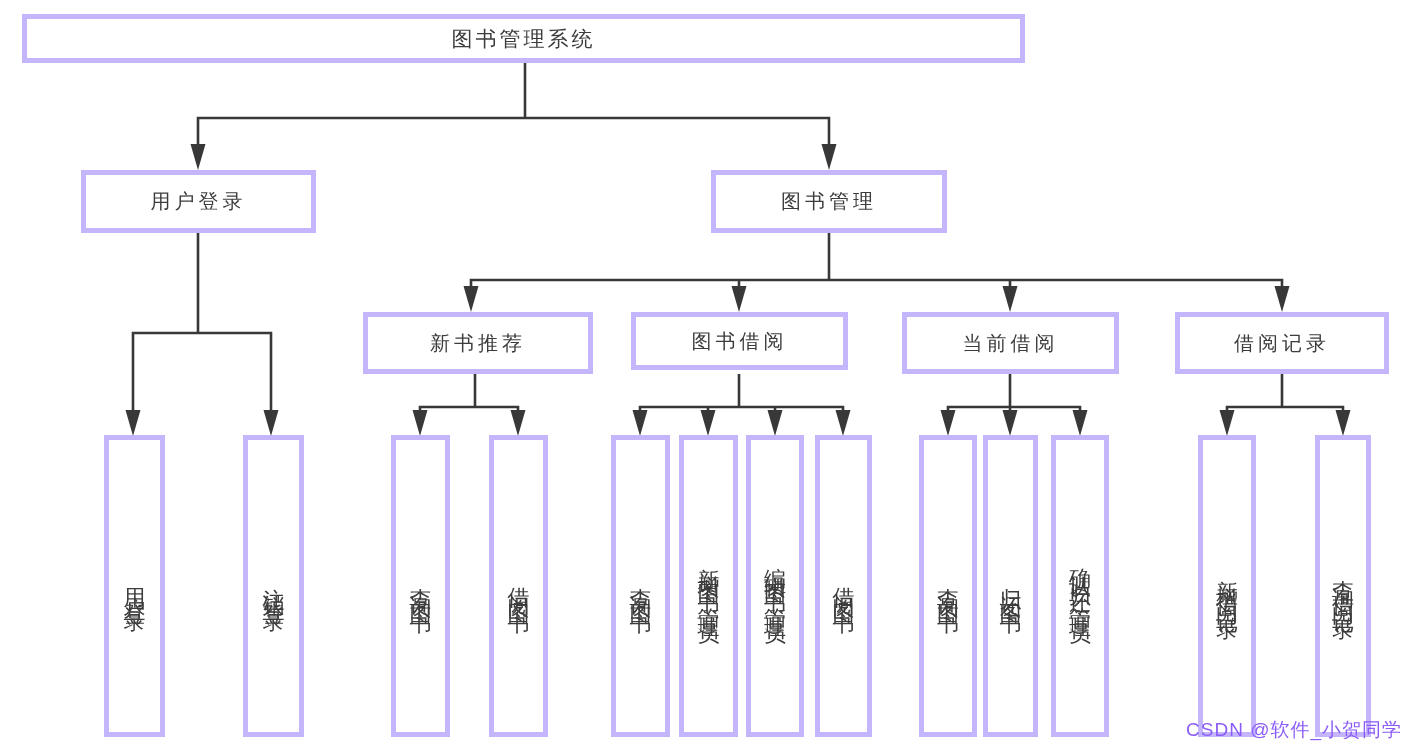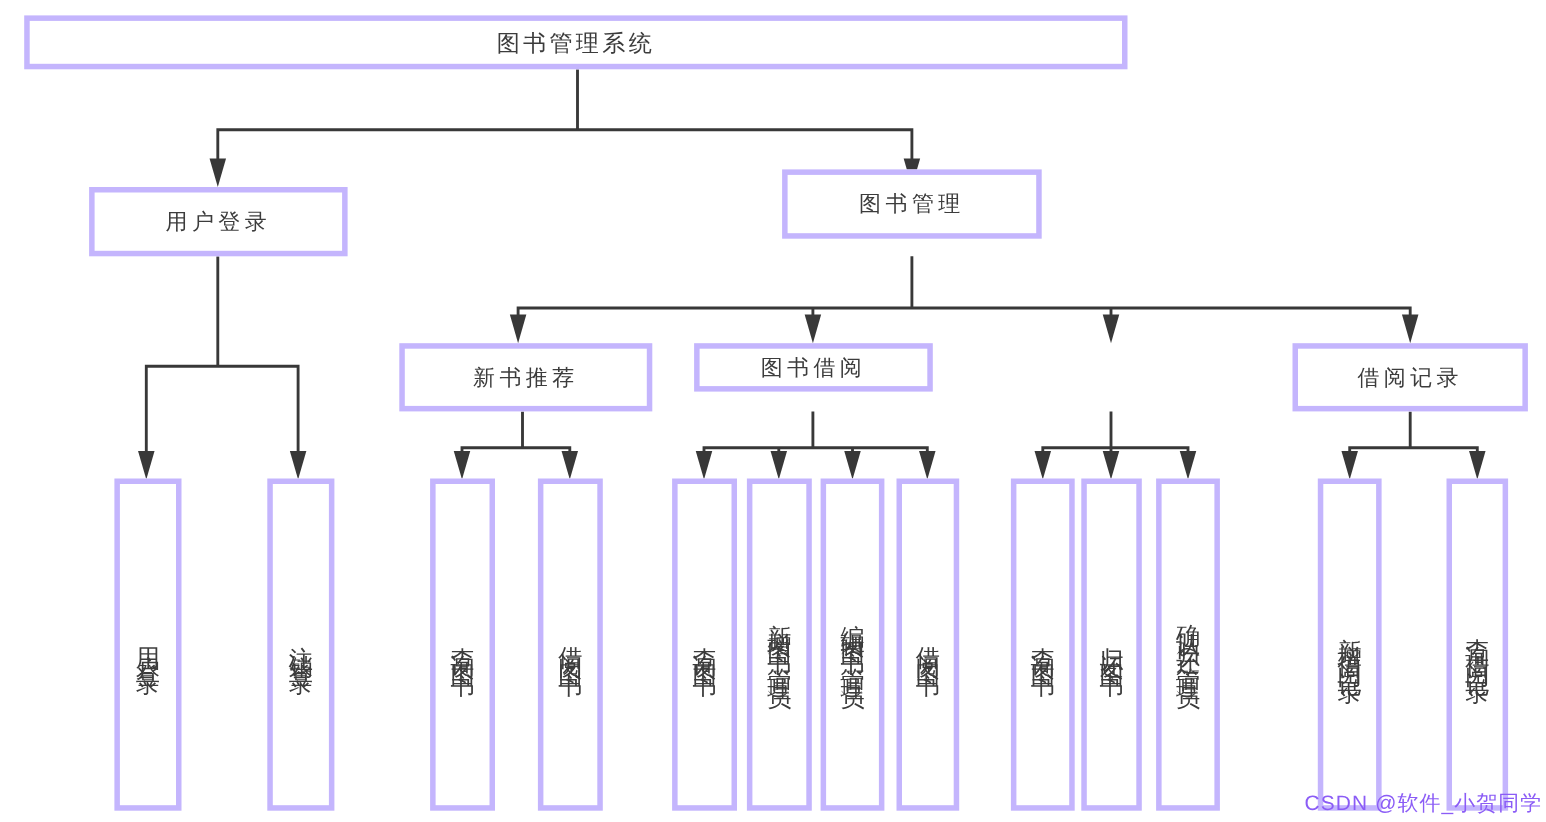--- a/index.html
+++ b/index.html
@@ -80,24 +80,25 @@
       <polygon points="1002.5,410 1017.5,410 1010,436"></polygon>
       <polygon points="1072.5,410 1087.5,410 1080,436"></polygon>
       <polygon points="1219.5,410 1234.5,410 1227,436"></polygon>
       <polygon points="1335.5,410 1350.5,410 1343,436"></polygon>
     </g>
   </svg>
 
   <div class="node root" style="left:22px;top:14px;width:1003px;height:49px;">图书管理系统</div>
 
   <div class="node branch" style="left:81px;top:170px;width:235px;height:63px;">用户登录</div>
-  <div class="node branch" style="left:711px;top:154px;width:236px;height:63px;">图书管理</div>
+  <div class="node branch" style="left:711px;top:170px;width:236px;height:63px;">图书管理</div>
 
   <div class="node branch" style="left:363px;top:312px;width:230px;height:62px;text-align:center;">新书推荐</div>
-  <div class="node branch" style="left:631px;top:312px;width:217px;height:44px;">图书借阅</div>
+  <div class="node branch" style="left:631px;top:312px;width:217px;height:58px;">图书借阅</div>
+  <div class="node branch" style="left:902px;top:312px;width:217px;height:62px;">当前借阅</div>
   <div class="node branch" style="left:1175px;top:312px;width:214px;height:62px;">借阅记录</div>
 
   <div class="node leaf" style="left:104px;top:435px;width:61px;height:302px;">
     <span>用户登录</span>
   </div>
   <div class="node leaf" style="left:243px;top:435px;width:61px;height:302px;">
     <span>注销登录</span>
   </div>
 
   <div class="node leaf" style="left:391px;top:435px;width:59px;height:302px;">

